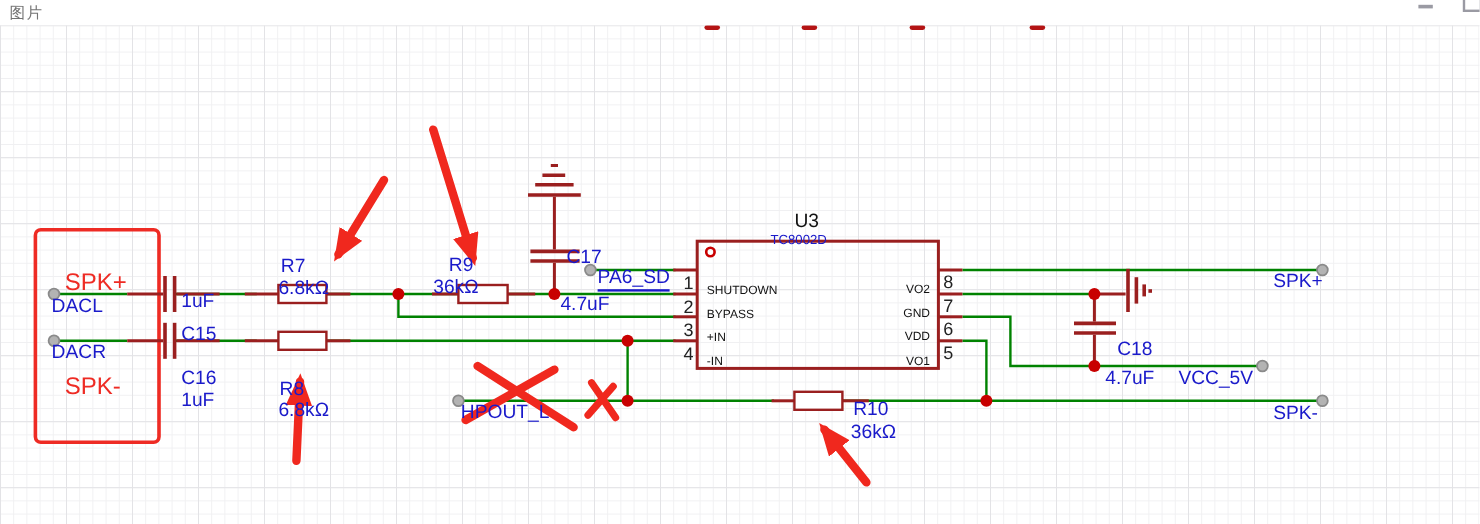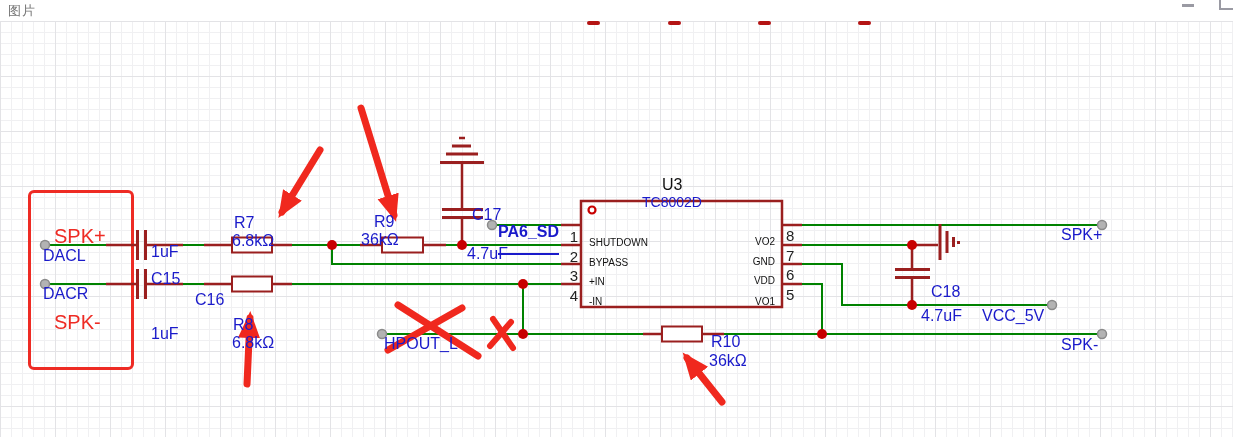--- a/index.html
+++ b/index.html
@@ -30,21 +30,21 @@
     background-size:55px 55px,55px 55px,11px 11px,11px 11px;
   }
   svg.overlay{position:absolute;left:0;top:0;z-index:10;}
   .lbl{position:absolute;z-index:20;white-space:nowrap;line-height:1.05;}
   .blue{color:#1a1aca;font-size:16px;}
   .black{color:#111;font-size:16px;}
   .red-big{color:#ee2b24;font-size:20px;font-weight:500;}
   .pinname{color:#111;font-size:10px;}
   .pinnum{color:#222;font-size:15px;}
   .ralign{text-align:right;}
-  .underlined{border-bottom:2px solid #1a1aca;padding-bottom:12px;font-weight:bold;}
+  .underlined{border-bottom:2px solid #1a1aca;padding-bottom:0px;}
   .connector-box{
     position:absolute;left:28px;top:169px;width:100px;height:174px;
     border:3.5px solid #ee2b24;border-radius:6px;z-index:5;background:transparent;
   }
 </style>
 </head>
 <body>
 
 <div class="titlebar">
   <span class="title-text">图片</span>
@@ -205,42 +205,42 @@
     </g>
   </svg>
 
   <div class="lbl red-big" style="left:54px;top:205px;">SPK+</div>
   <div class="lbl blue" style="left:43px;top:227px;">DACL</div>
   <div class="lbl blue" style="left:43px;top:265px;">DACR</div>
   <div class="lbl red-big" style="left:54px;top:291px;">SPK-</div>
 
   <div class="lbl blue" style="left:151px;top:205px;margin-top:45px;">C15</div>
   <div class="lbl blue" style="left:151px;top:223px;">1uF</div>
-  <div class="lbl blue" style="left:151px;top:271px;margin-left:44px;">C16</div>
+  <div class="lbl blue" style="left:151px;top:287px;">C16</div>
   <div class="lbl blue" style="left:151px;top:305px;">1uF</div>
 
   <div class="lbl blue" style="left:234px;top:194px;">R7</div>
   <div class="lbl blue" style="left:232px;top:212px;">6.8kΩ</div>
   <div class="lbl blue" style="left:233px;top:296px;">R8</div>
   <div class="lbl blue" style="left:232px;top:314px;">6.8kΩ</div>
 
   <div class="lbl blue" style="left:374px;top:193px;">R9</div>
   <div class="lbl blue" style="left:361px;top:211px;">36kΩ</div>
 
   <div class="lbl blue" style="left:472px;top:186px;">C17</div>
   <div class="lbl blue" style="left:467px;top:225px;">4.7uF</div>
 
   <div class="lbl blue underlined" style="left:498px;top:203px;">PA6_SD</div>
   <div class="lbl blue" style="left:384px;top:315px;">HPOUT_L</div>
 
   <div class="lbl blue" style="left:711px;top:313px;">R10</div>
   <div class="lbl blue" style="left:709px;top:332px;">36kΩ</div>
 
   <div class="lbl black" style="left:662px;top:156px;">U3</div>
-  <div class="lbl blue" style="left:642px;top:174px;font-size:14px;">TC8002D</div>
+  <div class="lbl blue" style="left:642px;top:174px;font-size:11px;">TC8002D</div>
 
   <div class="lbl pinname" style="left:589px;top:217px;">SHUTDOWN</div>
   <div class="lbl pinname" style="left:589px;top:237px;">BYPASS</div>
   <div class="lbl pinname" style="left:589px;top:256px;">+IN</div>
   <div class="lbl pinname" style="left:589px;top:276px;">-IN</div>
   <div class="lbl pinname ralign" style="left:700px;top:216px;width:75px;">VO2</div>
   <div class="lbl pinname ralign" style="left:700px;top:236px;width:75px;">GND</div>
   <div class="lbl pinname ralign" style="left:700px;top:255px;width:75px;">VDD</div>
   <div class="lbl pinname ralign" style="left:700px;top:276px;width:75px;">VO1</div>
 

